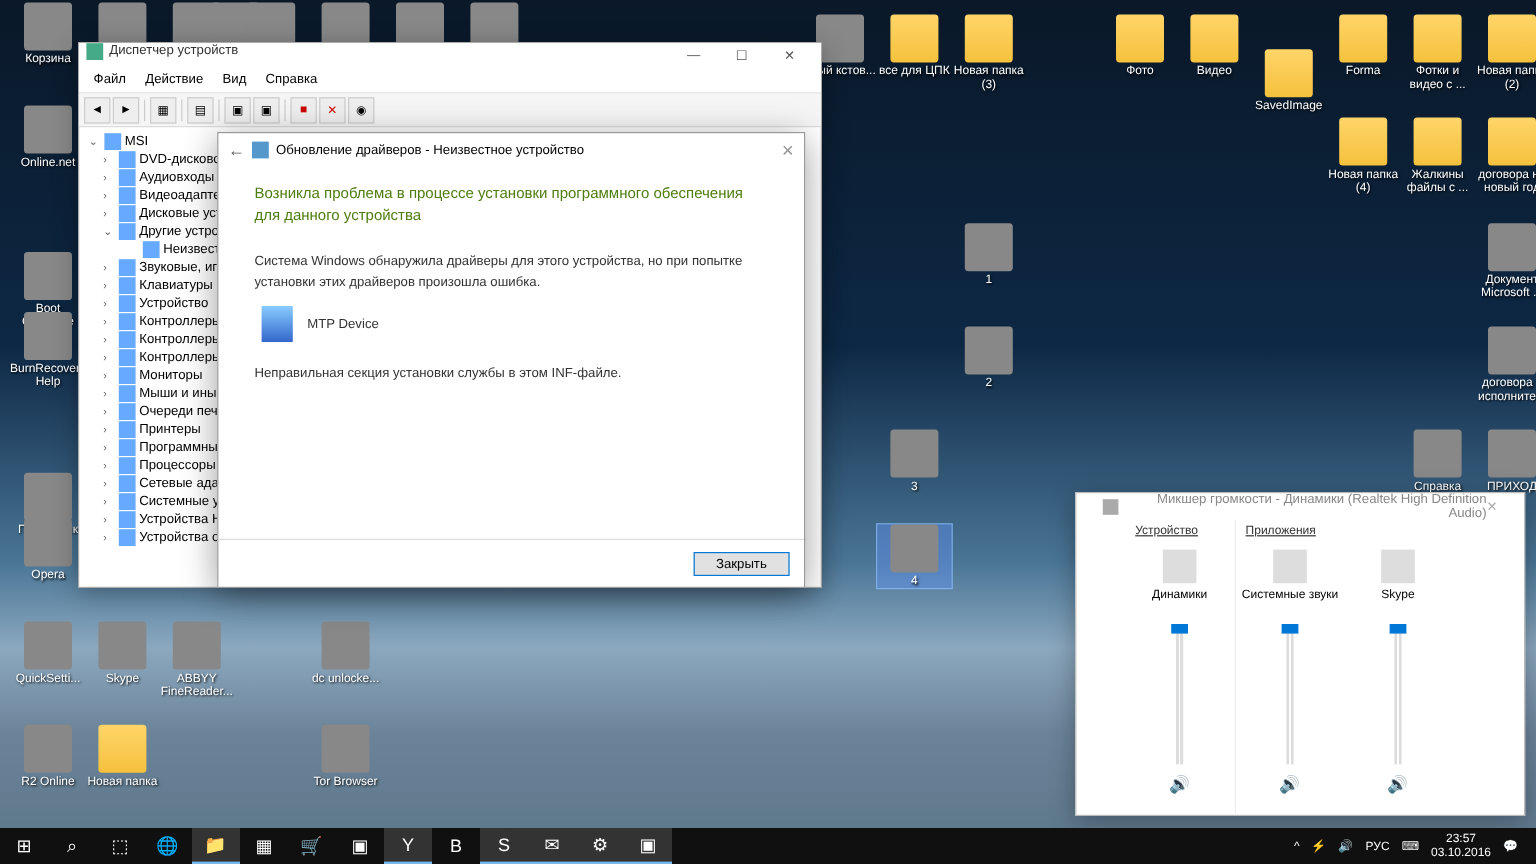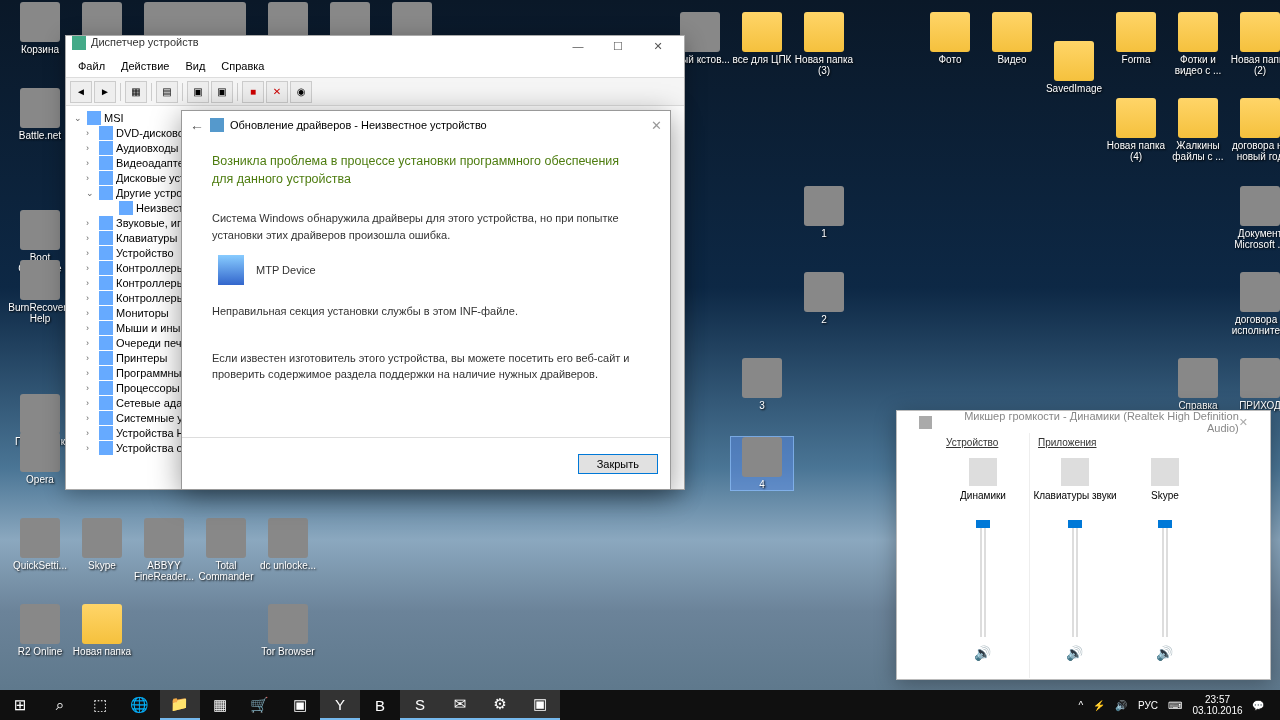--- a/index.html
+++ b/index.html
@@ -35,21 +35,21 @@
 .win-driver { position: absolute; left: 181px; top: 110px; width: 490px; height: 380px; background: #fff; border: 1px solid #999; box-shadow: 0 6px 28px rgba(0,0,0,0.4); }
 .dlg-hdr { height: 28px; display: flex; align-items: center; padding: 0 8px; font-size: 11px; }
 .dlg-hdr .back { font-size: 14px; color: #555; margin-right: 6px; cursor: pointer; }
 .dlg-hdr .dico { width: 14px; height: 14px; background: #59c; margin-right: 6px; }
 .dlg-hdr .x { margin-left: auto; font-size: 13px; color: #999; cursor: pointer; }
 .dlg-body { padding: 14px 30px 10px; font-size: 11px; color: #333; }
 .dlg-body h2 { font-size: 12.5px; font-weight: normal; color: #4d7c0f; margin-bottom: 22px; line-height: 1.4; }
 .dlg-body p { margin-bottom: 12px; line-height: 1.5; }
 .dev-item { display: flex; align-items: center; margin: 8px 0 18px 6px; }
 .dev-item .di { width: 26px; height: 30px; background: linear-gradient(#8cf,#36c); margin-right: 12px; }
-.dlg-foot { position: absolute; bottom: 0; left: 0; right: 0; height: 52px; border-top: 1px solid #ddd; display: flex; align-items: center; justify-content: flex-end; padding: 0 12px; }
+.dlg-foot { position: absolute; bottom: 0; left: 0; right: 0; height: 40px; border-top: 1px solid #ddd; display: flex; align-items: center; justify-content: flex-end; padding: 0 12px; }
 .dlg-foot button { padding: 3px 18px; font-size: 11px; background: #e1e1e1; border: 1px solid #0078d7; cursor: pointer; }
 
 
 .win-mixer { position: absolute; left: 896px; top: 410px; width: 375px; height: 270px; background: #fff; border: 1px solid #bbb; box-shadow: 0 4px 20px rgba(0,0,0,0.3); }
 .mix-title { height: 22px; display: flex; align-items: center; padding: 0 22px; font-size: 11px; color: #888; text-align: right; }
 .mix-title .mico { width: 13px; height: 13px; background: #aaa; margin-right: 5px; }
 .mix-title .x { margin-left: auto; color: #aaa; cursor: pointer; }
 .mix-body { display: flex; height: 245px; padding-left: 41px; }
 .mix-sec { border-right: 1px solid #eee; padding: 4px 0; }
 .mix-sec h4 { font-size: 10px; font-weight: normal; padding: 0 8px 4px; color: #333; text-decoration: underline; }
@@ -72,21 +72,21 @@
 </head>
 <body>
 
 <div class="desktop" id="desktop">
     <div class="dicon " style="left: 8px; top: 2px;">
       <div class="ico"></div>
       <div class="lbl">Корзина</div>
     </div>
     <div class="dicon " style="left: 8px; top: 88px;">
       <div class="ico"></div>
-      <div class="lbl">Battle.net</div>
+      <div class="lbl">Online.net</div>
     </div>
     <div class="dicon " style="left: 8px; top: 174px; margin-top: 36px;">
       <div class="ico"></div>
       <div class="lbl">Boot Configure</div>
     </div>
     <div class="dicon " style="left: 8px; top: 260px;">
       <div class="ico"></div>
       <div class="lbl">BurnRecovery Help</div>
     </div>
     <div class="dicon " style="left: 8px; top: 346px; margin-top: 48px;">
@@ -109,24 +109,20 @@
       <div class="ico"></div>
       <div class="lbl">Skype</div>
     </div>
     <div class="dicon folder" style="left: 70px; top: 604px;">
       <div class="ico"></div>
       <div class="lbl">Новая папка</div>
     </div>
     <div class="dicon " style="left: 132px; top: 518px;">
       <div class="ico"></div>
       <div class="lbl">ABBYY FineReader...</div>
-    </div>
-    <div class="dicon " style="left: 194px; top: 518px;">
-      <div class="ico"></div>
-      <div class="lbl">Total Commander</div>
     </div>
     <div class="dicon " style="left: 256px; top: 518px;">
       <div class="ico"></div>
       <div class="lbl">dc unlocke...</div>
     </div>
     <div class="dicon " style="left: 256px; top: 604px;">
       <div class="ico"></div>
       <div class="lbl">Tor Browser</div>
     </div>
     <div class="dicon " style="left: 668px; top: 12px;">
@@ -390,21 +386,20 @@
     <span class="x">✕</span>
   </div>
   <div class="dlg-body">
     <h2>Возникла проблема в процессе установки программного обеспечения для данного устройства</h2>
     <p>Система Windows обнаружила драйверы для этого устройства, но при попытке установки этих драйверов произошла ошибка.</p>
     <div class="dev-item">
       <div class="di"></div>
       <span>MTP Device</span>
     </div>
     <p>Неправильная секция установки службы в этом INF-файле.</p>
-    <p style="margin-top:30px">Если известен изготовитель этого устройства, вы можете посетить его веб-сайт и проверить содержимое раздела поддержки на наличие нужных драйверов.</p>
   </div>
   <div class="dlg-foot">
     <button>Закрыть</button>
   </div>
 </div>
 
 <div class="win-mixer">
   <div class="mix-title">
     <div class="mico"></div>
     <span>Микшер громкости - Динамики (Realtek High Definition Audio)</span>
@@ -422,21 +417,21 @@
             </div>
             <div class="spk">🔊</div>
           </div>
         </div>
     </div>
     <div class="mix-sec" style="flex:1;border:none">
       <h4>Приложения</h4>
       <div class="mix-cols" id="mix-app">
           <div class="mix-col">
             <div class="cico"></div>
-            <div class="cn">Клавиатуры звуки</div>
+            <div class="cn">Системные звуки</div>
             <div class="slider">
               <div class="thumb"></div>
             </div>
             <div class="spk">🔊</div>
           </div>
           <div class="mix-col">
             <div class="cico"></div>
             <div class="cn">Skype</div>
             <div class="slider">
               <div class="thumb"></div>

